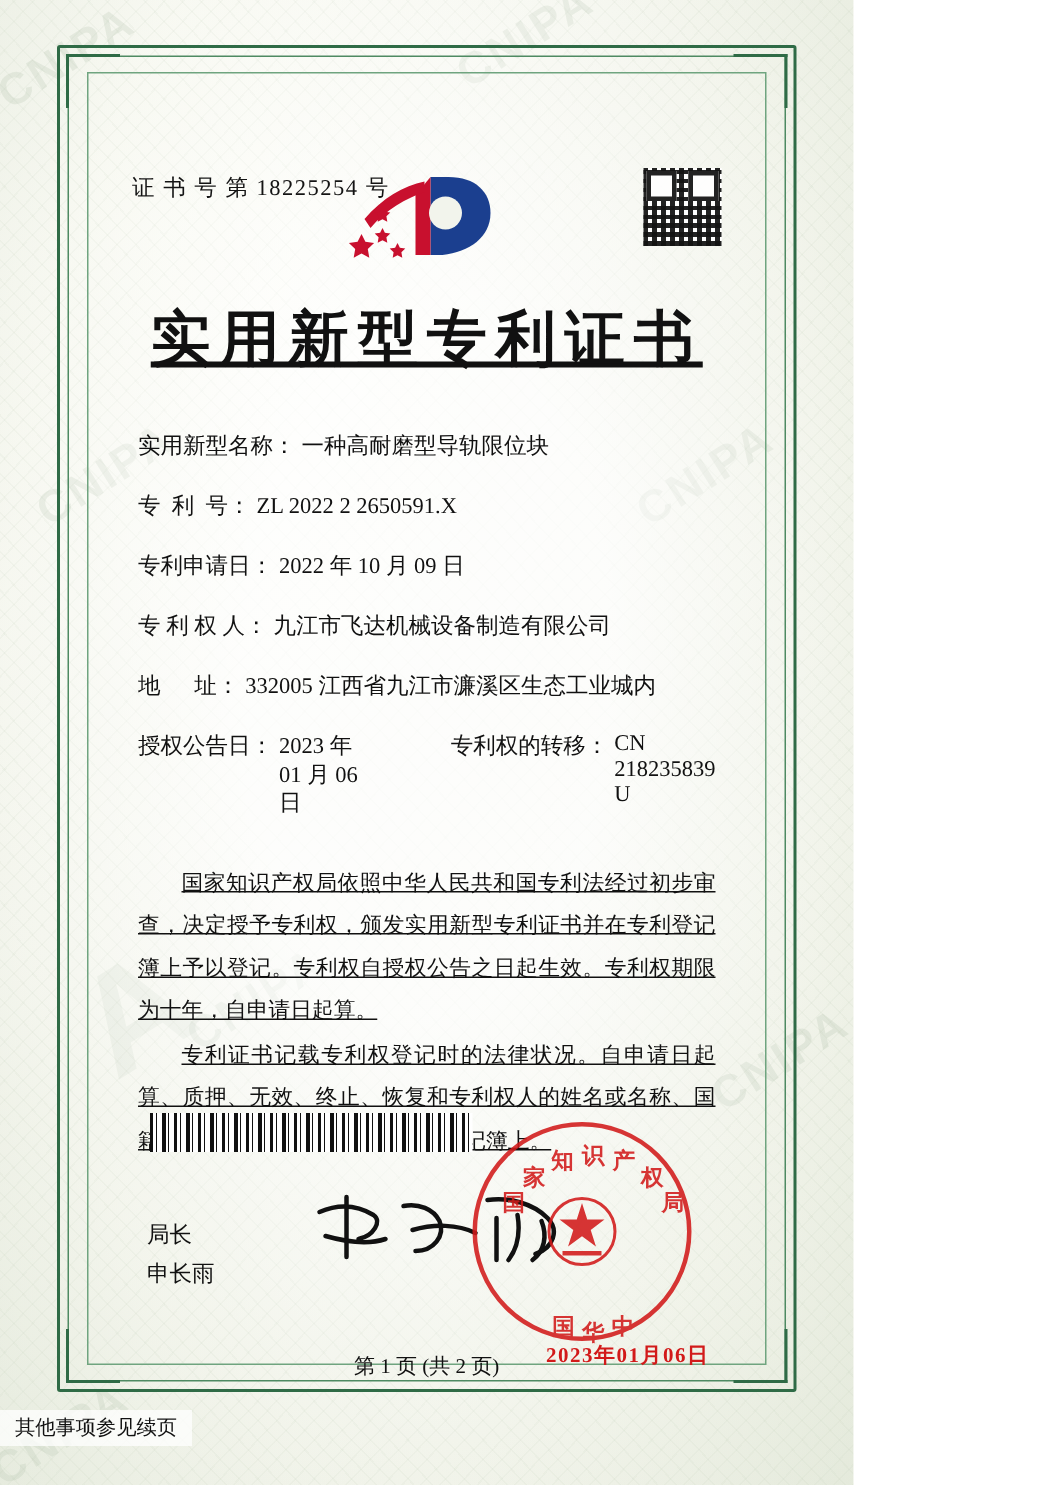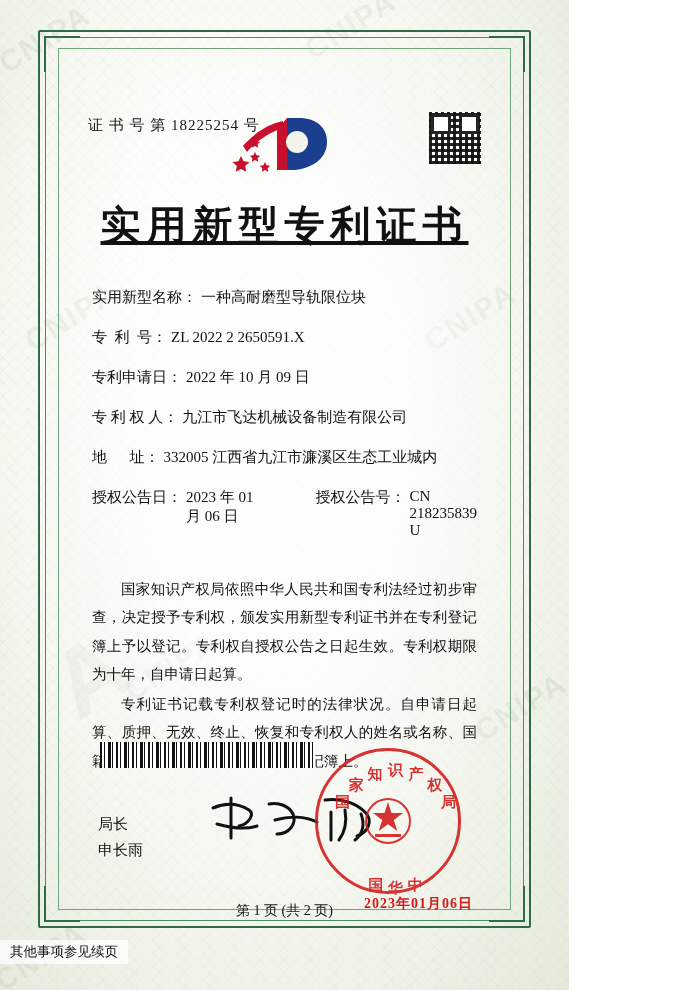--- a/index.html
+++ b/index.html
@@ -168,21 +168,21 @@
 
   .paras {
     position: absolute;
     left: 92px; right: 92px;
     top: 575px;
     font-size: 14.5px;
     line-height: 1.95;
     color: #111;
     text-align: justify;
   }
-  .paras p { margin: 0 0 2px 0; text-indent: 2em; }
+  .paras p { margin: 0 0 2px 0; text-indent: 2em; text-decoration: underline; }
 
   
   .barcode {
     position: absolute;
     left: 100px;
     top: 742px;
     width: 215px;
     height: 26px;
     background:
       repeating-linear-gradient(90deg,
@@ -337,21 +337,21 @@
       <span class="value">九江市飞达机械设备制造有限公司</span>
     </div>
     <div class="field">
       <span class="label">地      址：</span>
       <span class="value">332005 江西省九江市濂溪区生态工业城内</span>
     </div>
     <div class="field two-col">
       <span class="label">授权公告日：</span>
       <span class="value">2023 年 01 月 06 日</span>
       <span class="col2">
-        <span class="label">授权公告号：</span>
+        <span class="label">专利权的转移：</span>
         <span class="value">CN 218235839 U</span>
       </span>
     </div>
   </div>
 
   <div class="paras">
     <p>国家知识产权局依照中华人民共和国专利法经过初步审查，决定授予专利权，颁发实用新型专利证书并在专利登记簿上予以登记。专利权自授权公告之日起生效。专利权期限为十年，自申请日起算。</p>
     <p>专利证书记载专利权登记时的法律状况。自申请日起算、质押、无效、终止、恢复和专利权人的姓名或名称、国籍、地址变更等事项记载在专利登记簿上。</p>
   </div>
 

